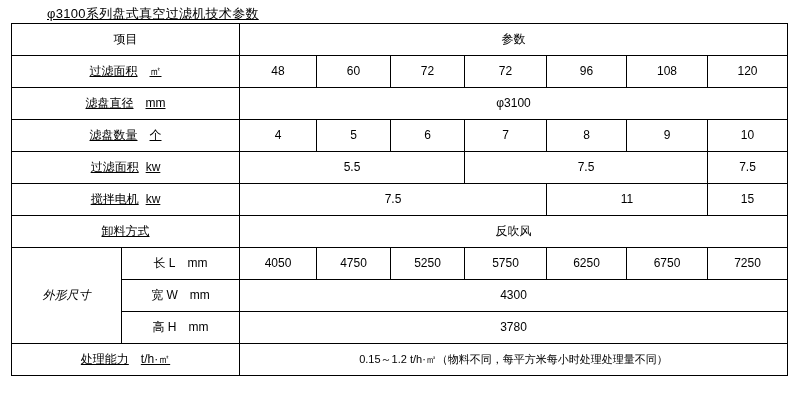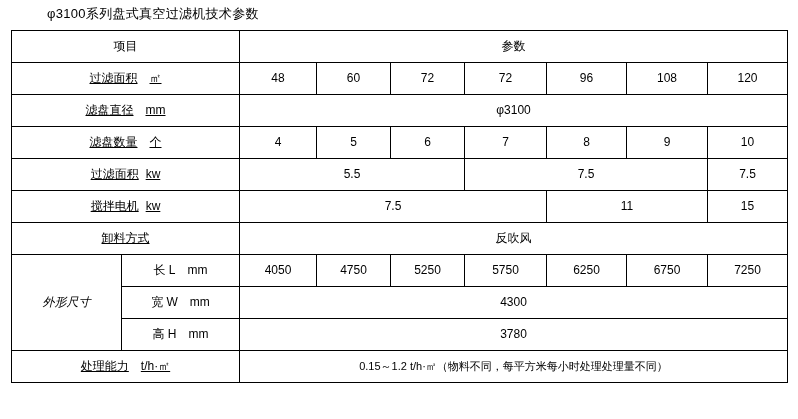--- a/index.html
+++ b/index.html
@@ -20,25 +20,26 @@
     height: 419px;
     box-sizing: border-box;
   }
   #title {
     position: absolute;
     left: 47px;
     top: 5px;
     font-size: 13px;
     letter-spacing: 0.3px;
     white-space: nowrap;
+    text-decoration: underline;
   }
   #table-wrap {
     position: absolute;
     left: 11px;
-    top: 30px;
+    top: 23px;
     width: 776px;
   }
   table.spec {
     border-collapse: collapse;
     table-layout: fixed;
     width: 776px;
     font-size: 12px;
   }
   table.spec td {
     border: 1px solid #000000;

